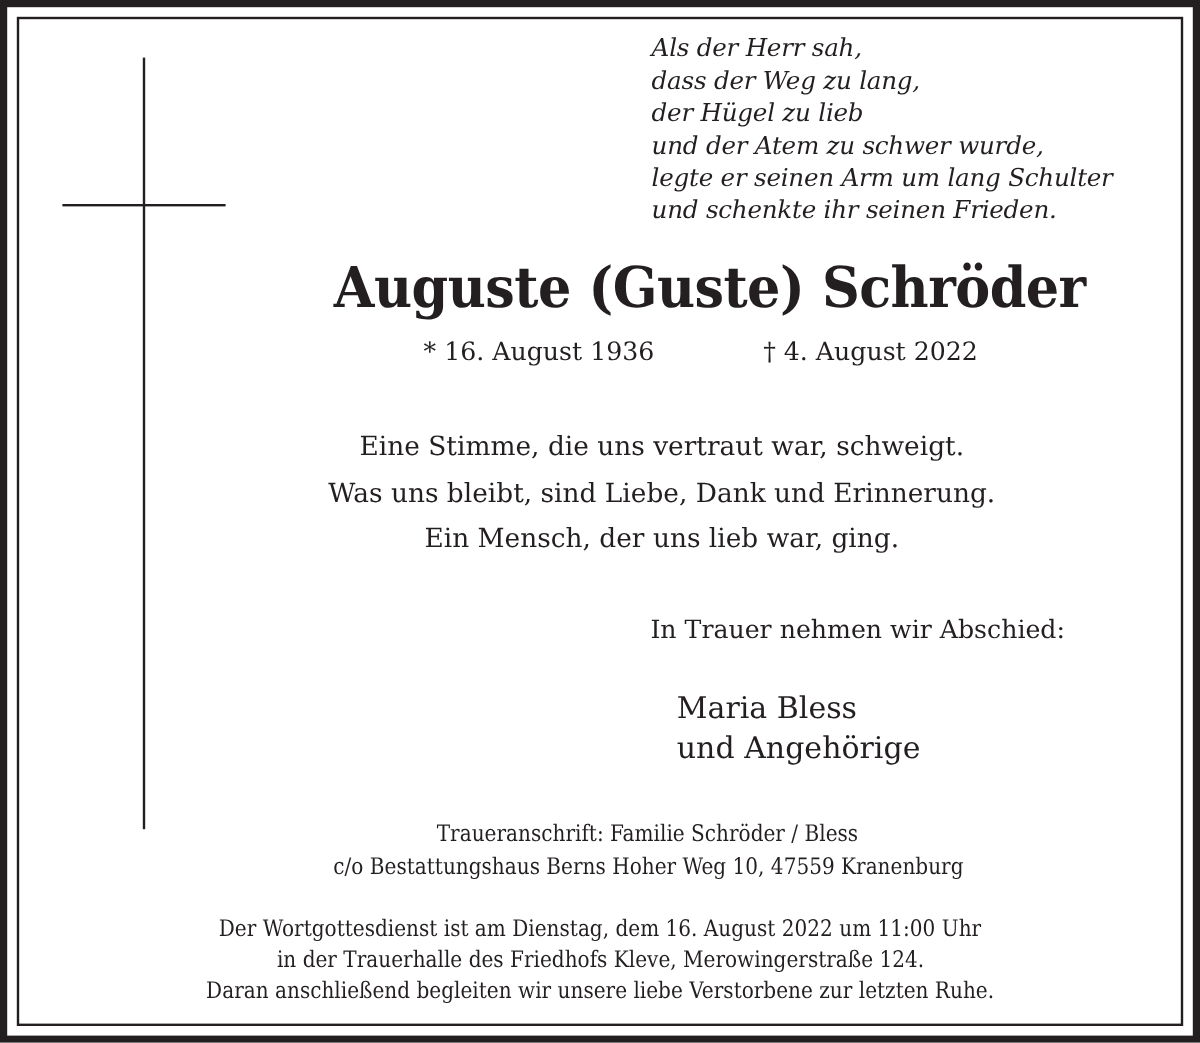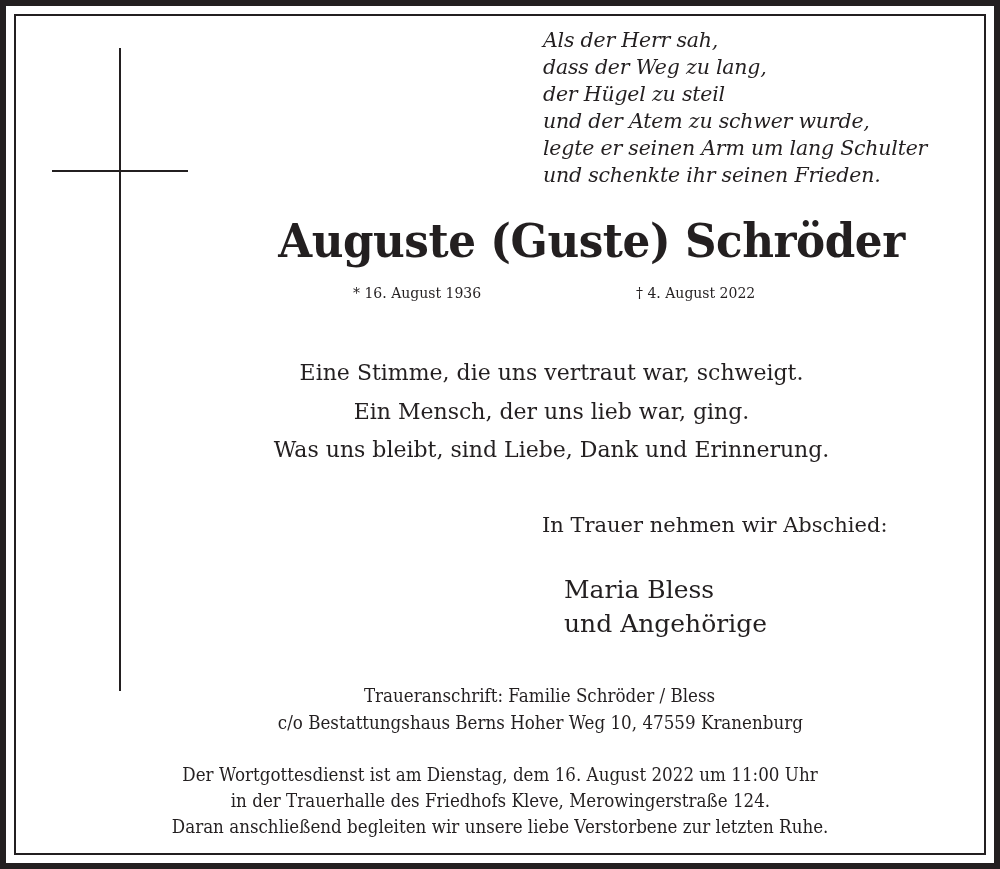--- a/index.html
+++ b/index.html
@@ -20,21 +20,21 @@
       font-style: italic; font-size: 20.5px; line-height: 27px;
       letter-spacing: -0.2px;
     }
     .poem div { white-space: nowrap; }
     .name {
       position: absolute; left: 0; width: 1000px; top: 206px;
       text-align: center; padding-left: 183px; box-sizing: border-box;
       font-weight: bold; font-size: 47px; line-height: 70px; letter-spacing: -0.5px;
       transform: scaleX(0.93); transform-origin: 591px 0;
     }
-    .dates { position: absolute; top: 279px; font-size: 14px; line-height: 28px; white-space: nowrap; }
+    .dates { position: absolute; top: 279px; font-size: 21px; line-height: 28px; white-space: nowrap; }
     .birth { left: 353px; }
     .death { left: 636px; }
     .verse {
       position: absolute; left: 0; width: 994px; top: 354px;
       text-align: center; font-size: 22px; line-height: 38.5px; padding-left: 109px; box-sizing: border-box;
     }
     .verse div { white-space: nowrap; }
     .mourn { position: absolute; left: 542px; top: 510px; font-size: 21px; line-height: 30px; white-space: nowrap; text-align: center; }
     .family { position: absolute; left: 564px; top: 573px; font-size: 25px; line-height: 34px; }
     .family div { white-space: nowrap; }
@@ -59,35 +59,35 @@
 </div>
 
 <div>
   <div class="cross-v"></div>
   <div class="cross-h"></div>
 </div>
 
 <div class="poem serif">
   <div>Als der Herr sah,</div>
   <div>dass der Weg zu lang,</div>
-  <div>der Hügel zu steil</div>
+  <div>der Hügel zu lieb</div>
   <div>und der Atem zu schwer wurde,</div>
   <div>legte er seinen Arm um lang Schulter</div>
   <div>und schenkte ihr seinen Frieden.</div>
 </div>
 
 <div class="name serif">Auguste (Guste) Schröder</div>
 
 <div class="dates birth serif">* 16. August 1936</div>
 <div class="dates death serif">† 4. August 2022</div>
 
 <div class="verse serif">
   <div>Eine Stimme, die uns vertraut war, schweigt.</div>
+  <div>Was uns bleibt, sind Liebe, Dank und Erinnerung.</div>
   <div>Ein Mensch, der uns lieb war, ging.</div>
-  <div>Was uns bleibt, sind Liebe, Dank und Erinnerung.</div>
 </div>
 
 <div class="mourn serif">In Trauer nehmen wir Abschied:</div>
 
 <div class="family serif">
   <div>Maria Bless</div>
   <div>und Angehörige</div>
 </div>
 
 <div class="address serif">

